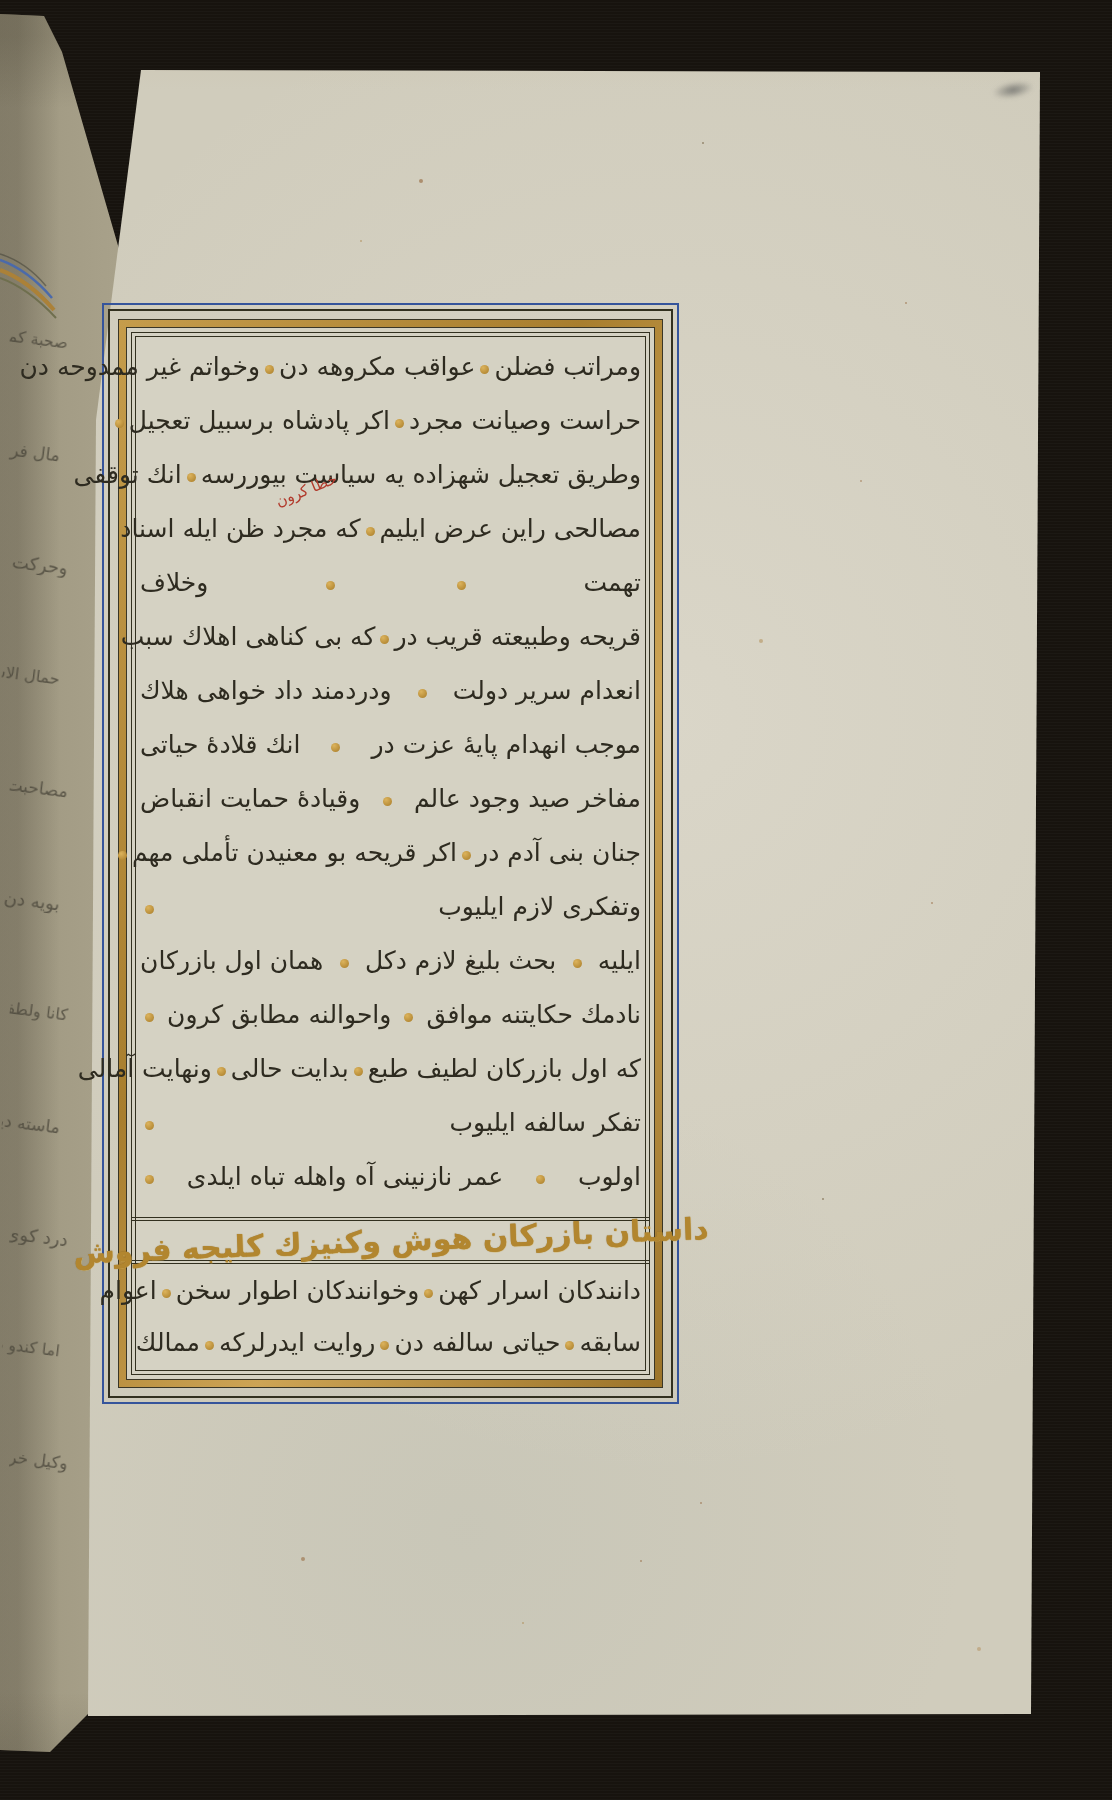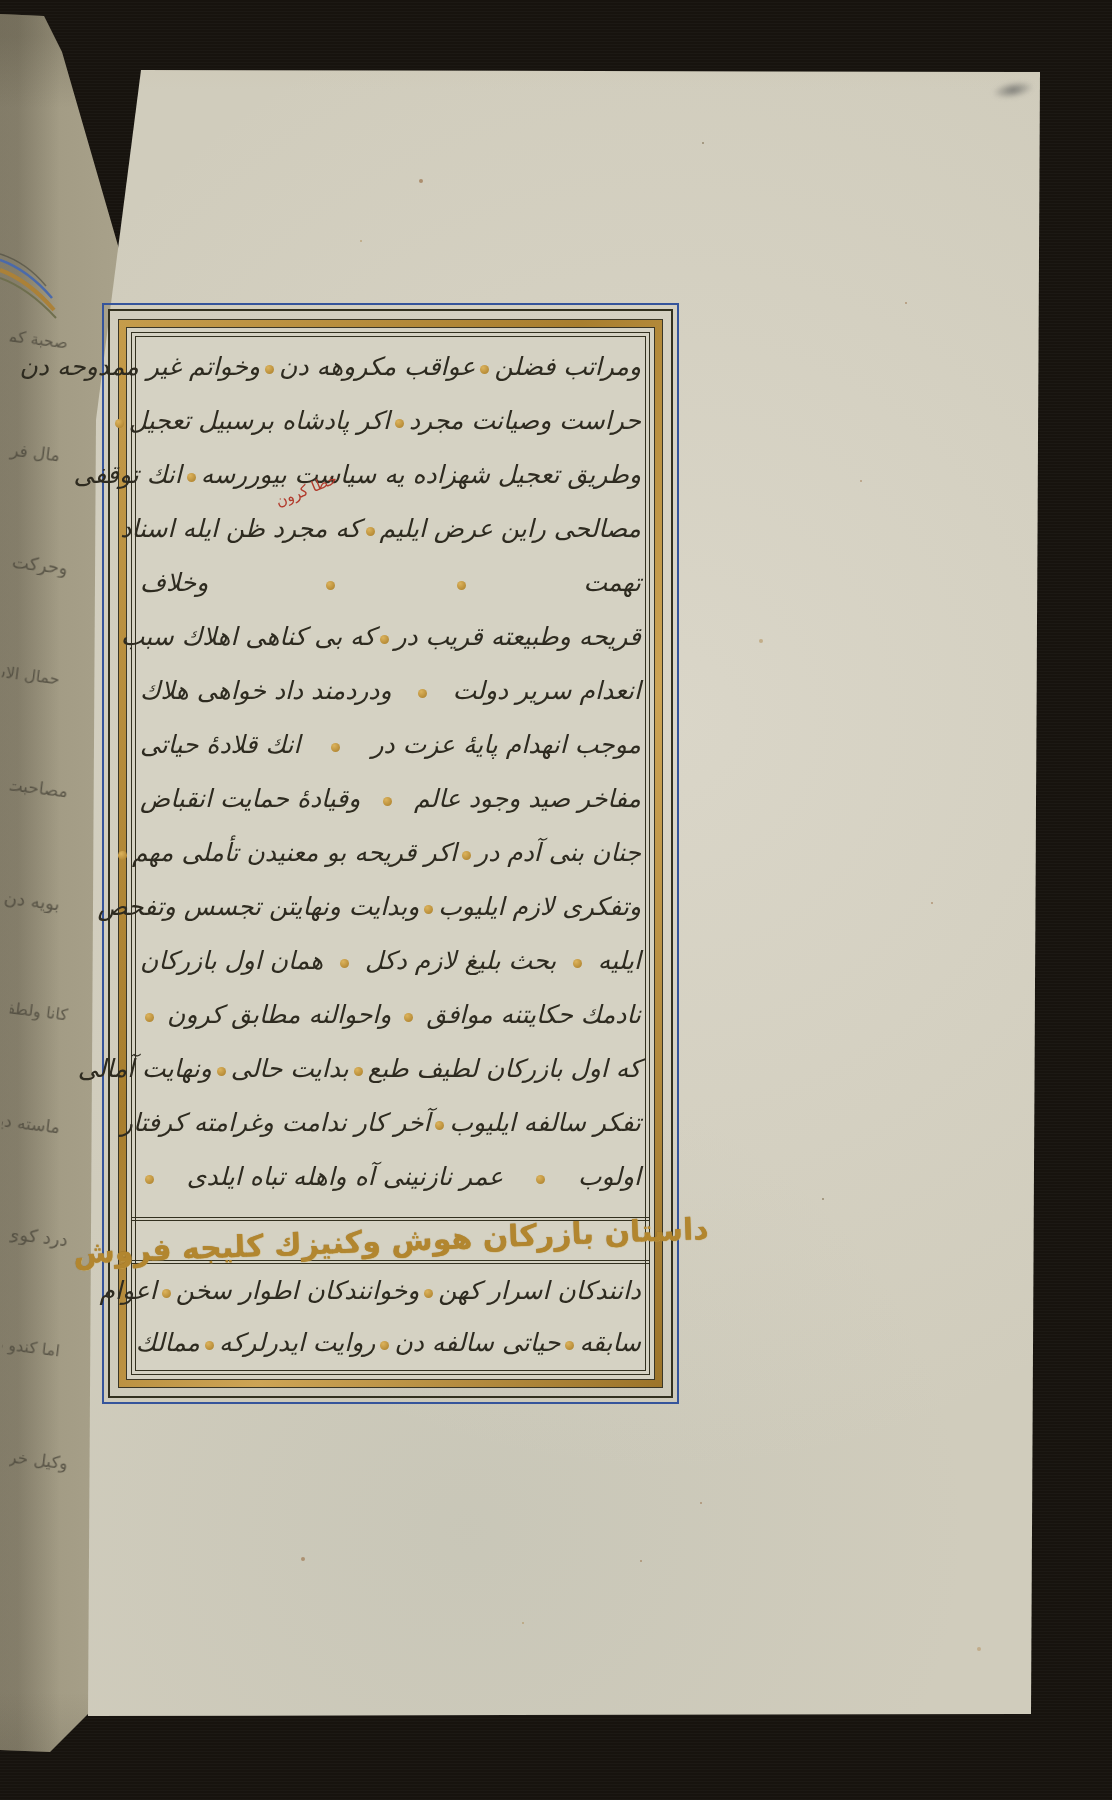--- a/index.html
+++ b/index.html
@@ -64,21 +64,21 @@
   .f-gold{position:absolute;inset:9px;box-shadow:0 0 0 1px #3a3626;
     background:linear-gradient(120deg,#c59c4b 0%,#a87e2e 40%,#cda455 65%,#9c742a 100%);}
   .f-paper{position:absolute;inset:8px;background:#d5d2c3;box-shadow:0 0 0 1px #3a3626;}
   .f-inner{position:absolute;inset:4px;border:1px solid #32301f;outline:1px solid #32301f;outline-offset:-5px;}
   .content{position:absolute;inset:6px 8px;display:flex;flex-direction:column;}
   
   .main-lines{height:864px;}
   .t-line{display:flex;justify-content:space-between;align-items:center;direction:rtl;
     height:54px;font-size:25px;color:#2e2b20;}
   .lower-lines .t-line{height:52px;}
-  .seg{white-space:nowrap;font-style:italic;}
+  .seg{white-space:nowrap;}
   .vdot{flex:0 0 auto;width:9px;height:9px;border-radius:50%;margin:6px 5px 0;
     background:radial-gradient(circle at 35% 30%,#dcb35c,#a87c28);}
   .rubric-band{margin:14px -8px 0;height:56px;
     border-top:4px double #32301f;border-bottom:4px double #32301f;
     display:flex;align-items:center;justify-content:center;}
   .rubric-text{direction:rtl;font-size:30px;font-weight:bold;letter-spacing:2px;
     color:#b2862f;transform:rotate(-2.2deg);white-space:nowrap;
     text-shadow:0 0 1px rgba(122,85,22,.65), .5px .5px 0 rgba(233,196,98,.55);}
   .lower-lines{flex:1;display:flex;flex-direction:column;justify-content:flex-end;}
   .gloss{
@@ -177,21 +177,20 @@
                   </div>
                   <div class="t-line">
                     <span class="seg">جنان بنى آدم در</span>
                     <span class="vdot"></span>
                     <span class="seg">اكر قريحه بو معنيدن تأملى مهم</span>
                     <span class="vdot"></span>
                   </div>
                   <div class="t-line">
                     <span class="seg">وتفكرى لازم ايليوب</span>
                     <span class="vdot"></span>
-                    <span class="seg">وبدايت ونهايتن تجسس وتفحص</span>
                   </div>
                   <div class="t-line">
                     <span class="seg">ايليه</span>
                     <span class="vdot"></span>
                     <span class="seg">بحث بليغ لازم دكل</span>
                     <span class="vdot"></span>
                     <span class="seg">همان اول بازركان</span>
                   </div>
                   <div class="t-line">
                     <span class="seg">نادمك حكايتنه موافق</span>
@@ -202,21 +201,20 @@
                   <div class="t-line">
                     <span class="seg">كه اول بازركان لطيف طبع</span>
                     <span class="vdot"></span>
                     <span class="seg">بدايت حالى</span>
                     <span class="vdot"></span>
                     <span class="seg">ونهايت آمالى</span>
                   </div>
                   <div class="t-line">
                     <span class="seg">تفكر سالفه ايليوب</span>
                     <span class="vdot"></span>
-                    <span class="seg">آخر كار ندامت وغرامته كرفتار</span>
                   </div>
                   <div class="t-line">
                     <span class="seg">اولوب</span>
                     <span class="vdot"></span>
                     <span class="seg">عمر نازنينى آه واهله تباه ايلدى</span>
                     <span class="vdot"></span>
                   </div>
                 </div>
               <div class="rubric-band">
                 <div class="rubric-text">داستان بازركان هوش وكنيزك كليجه فروش</div>

